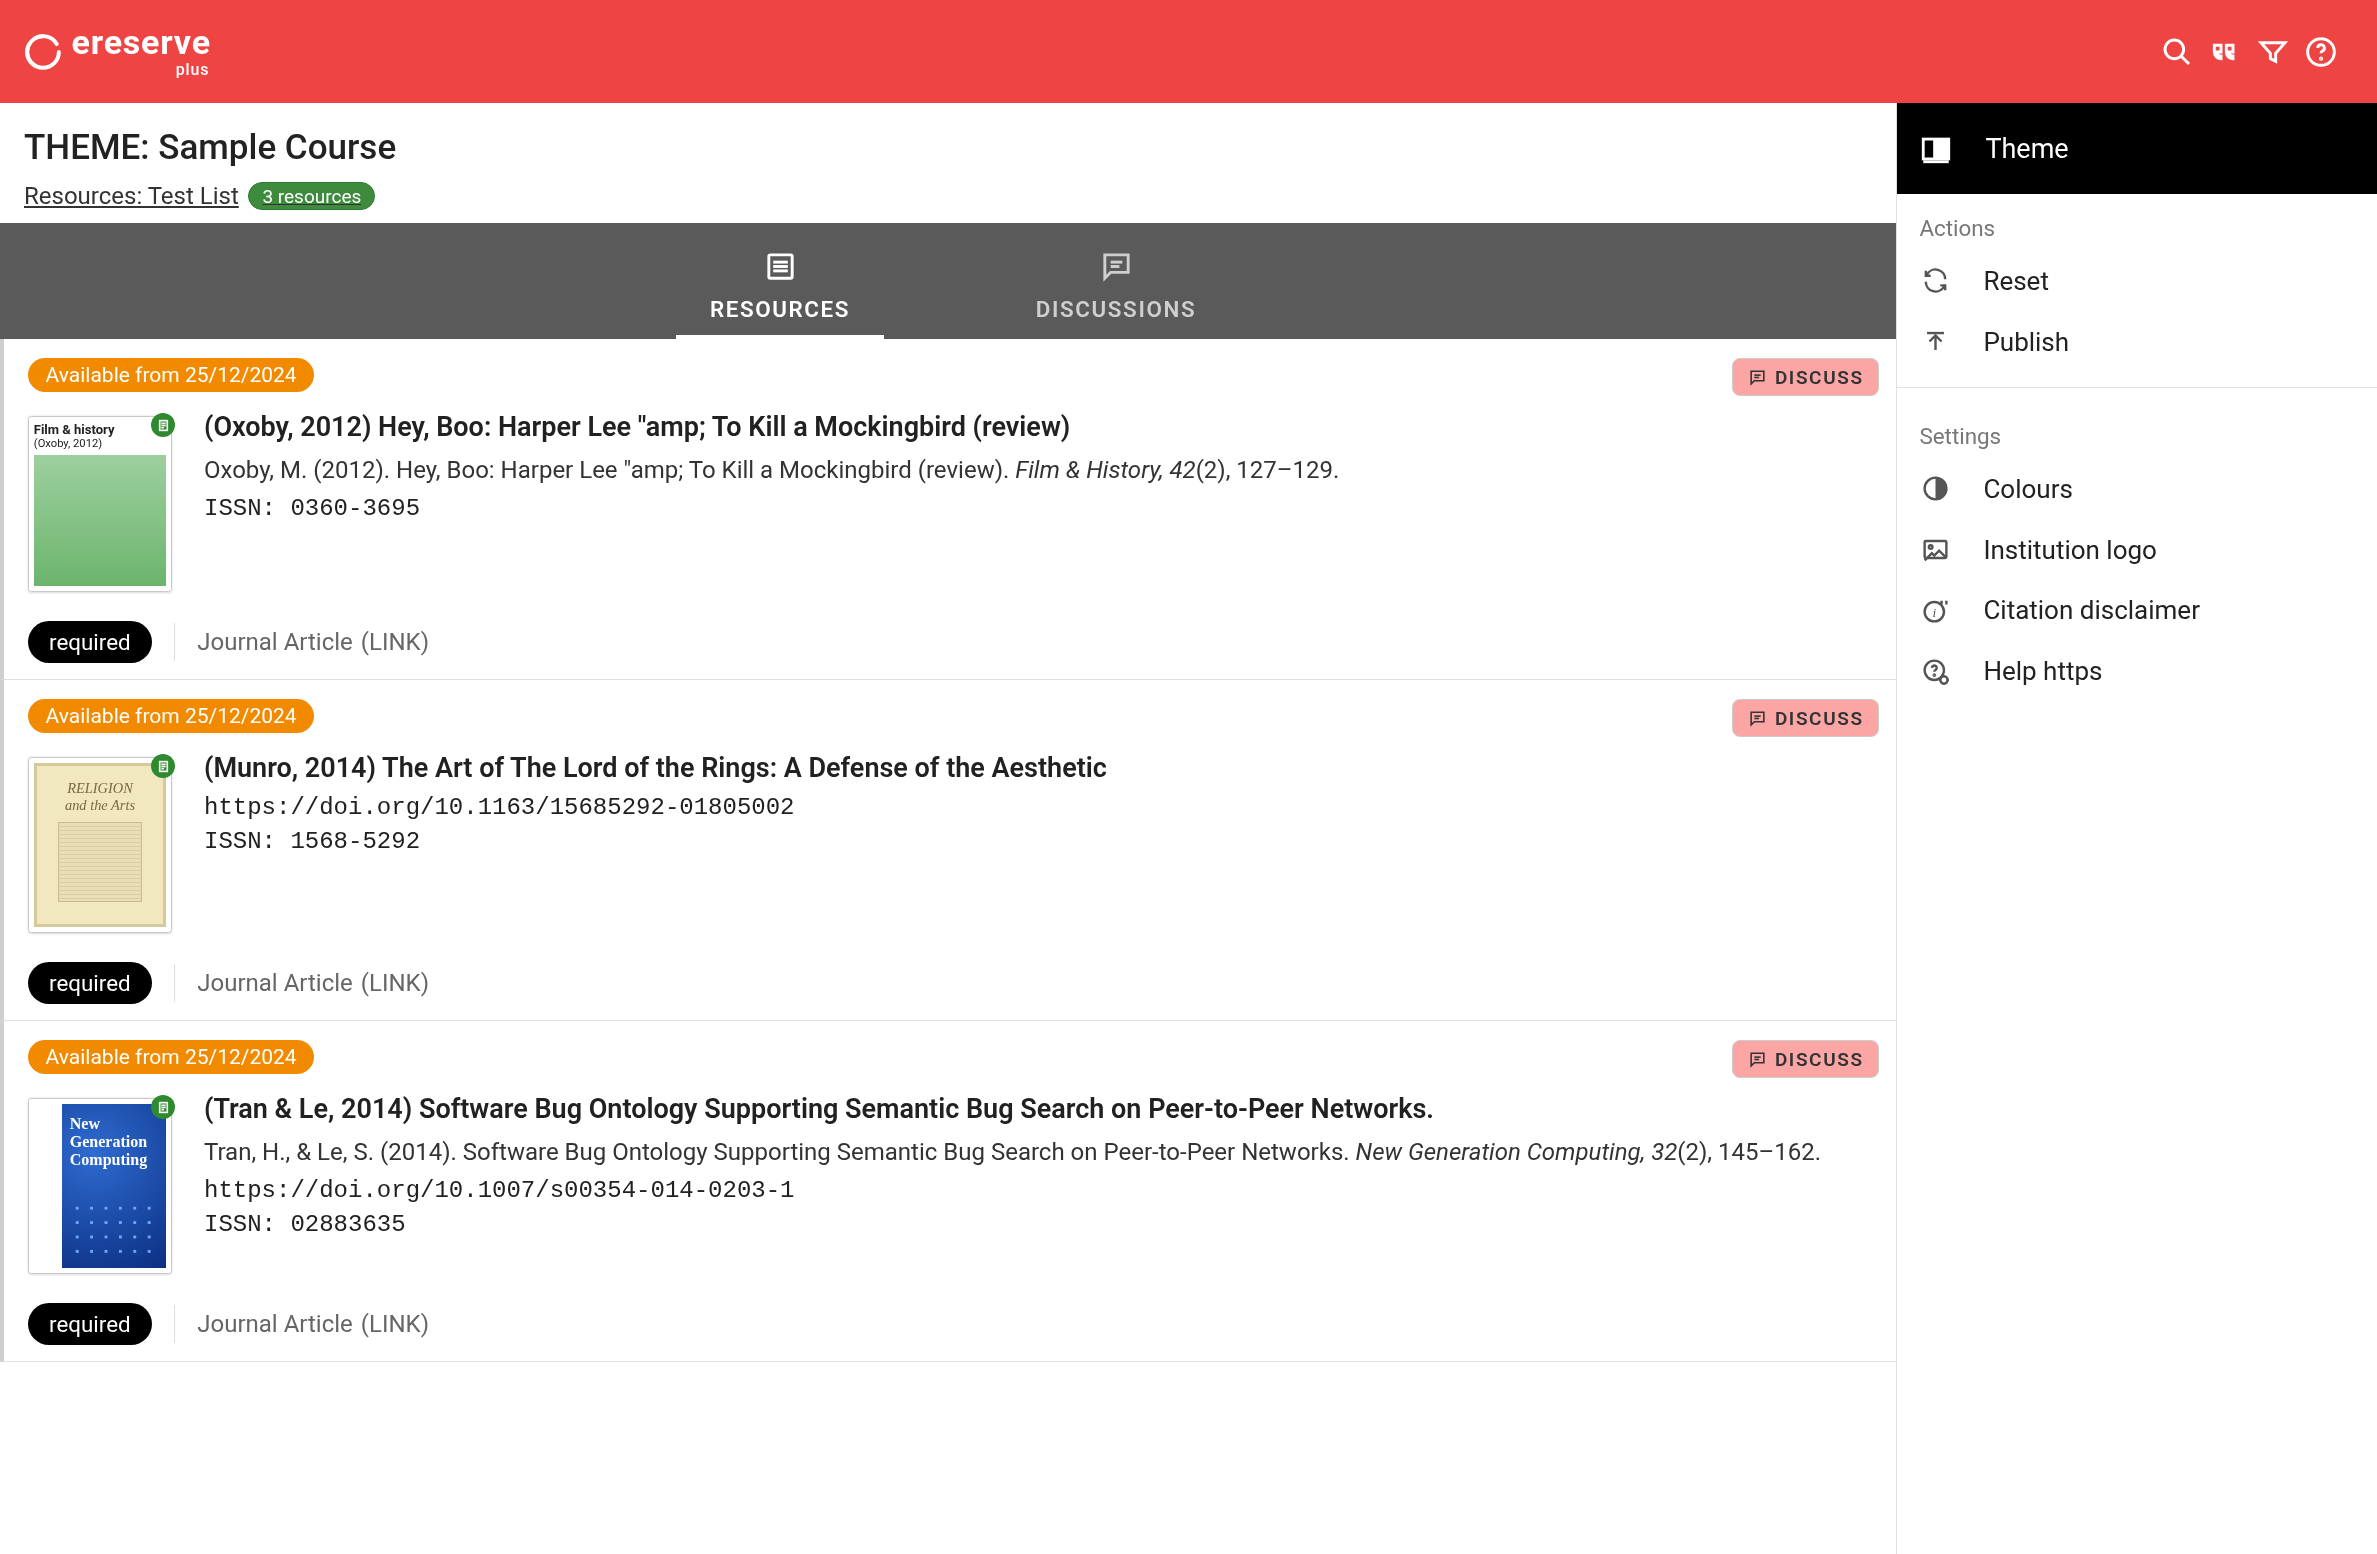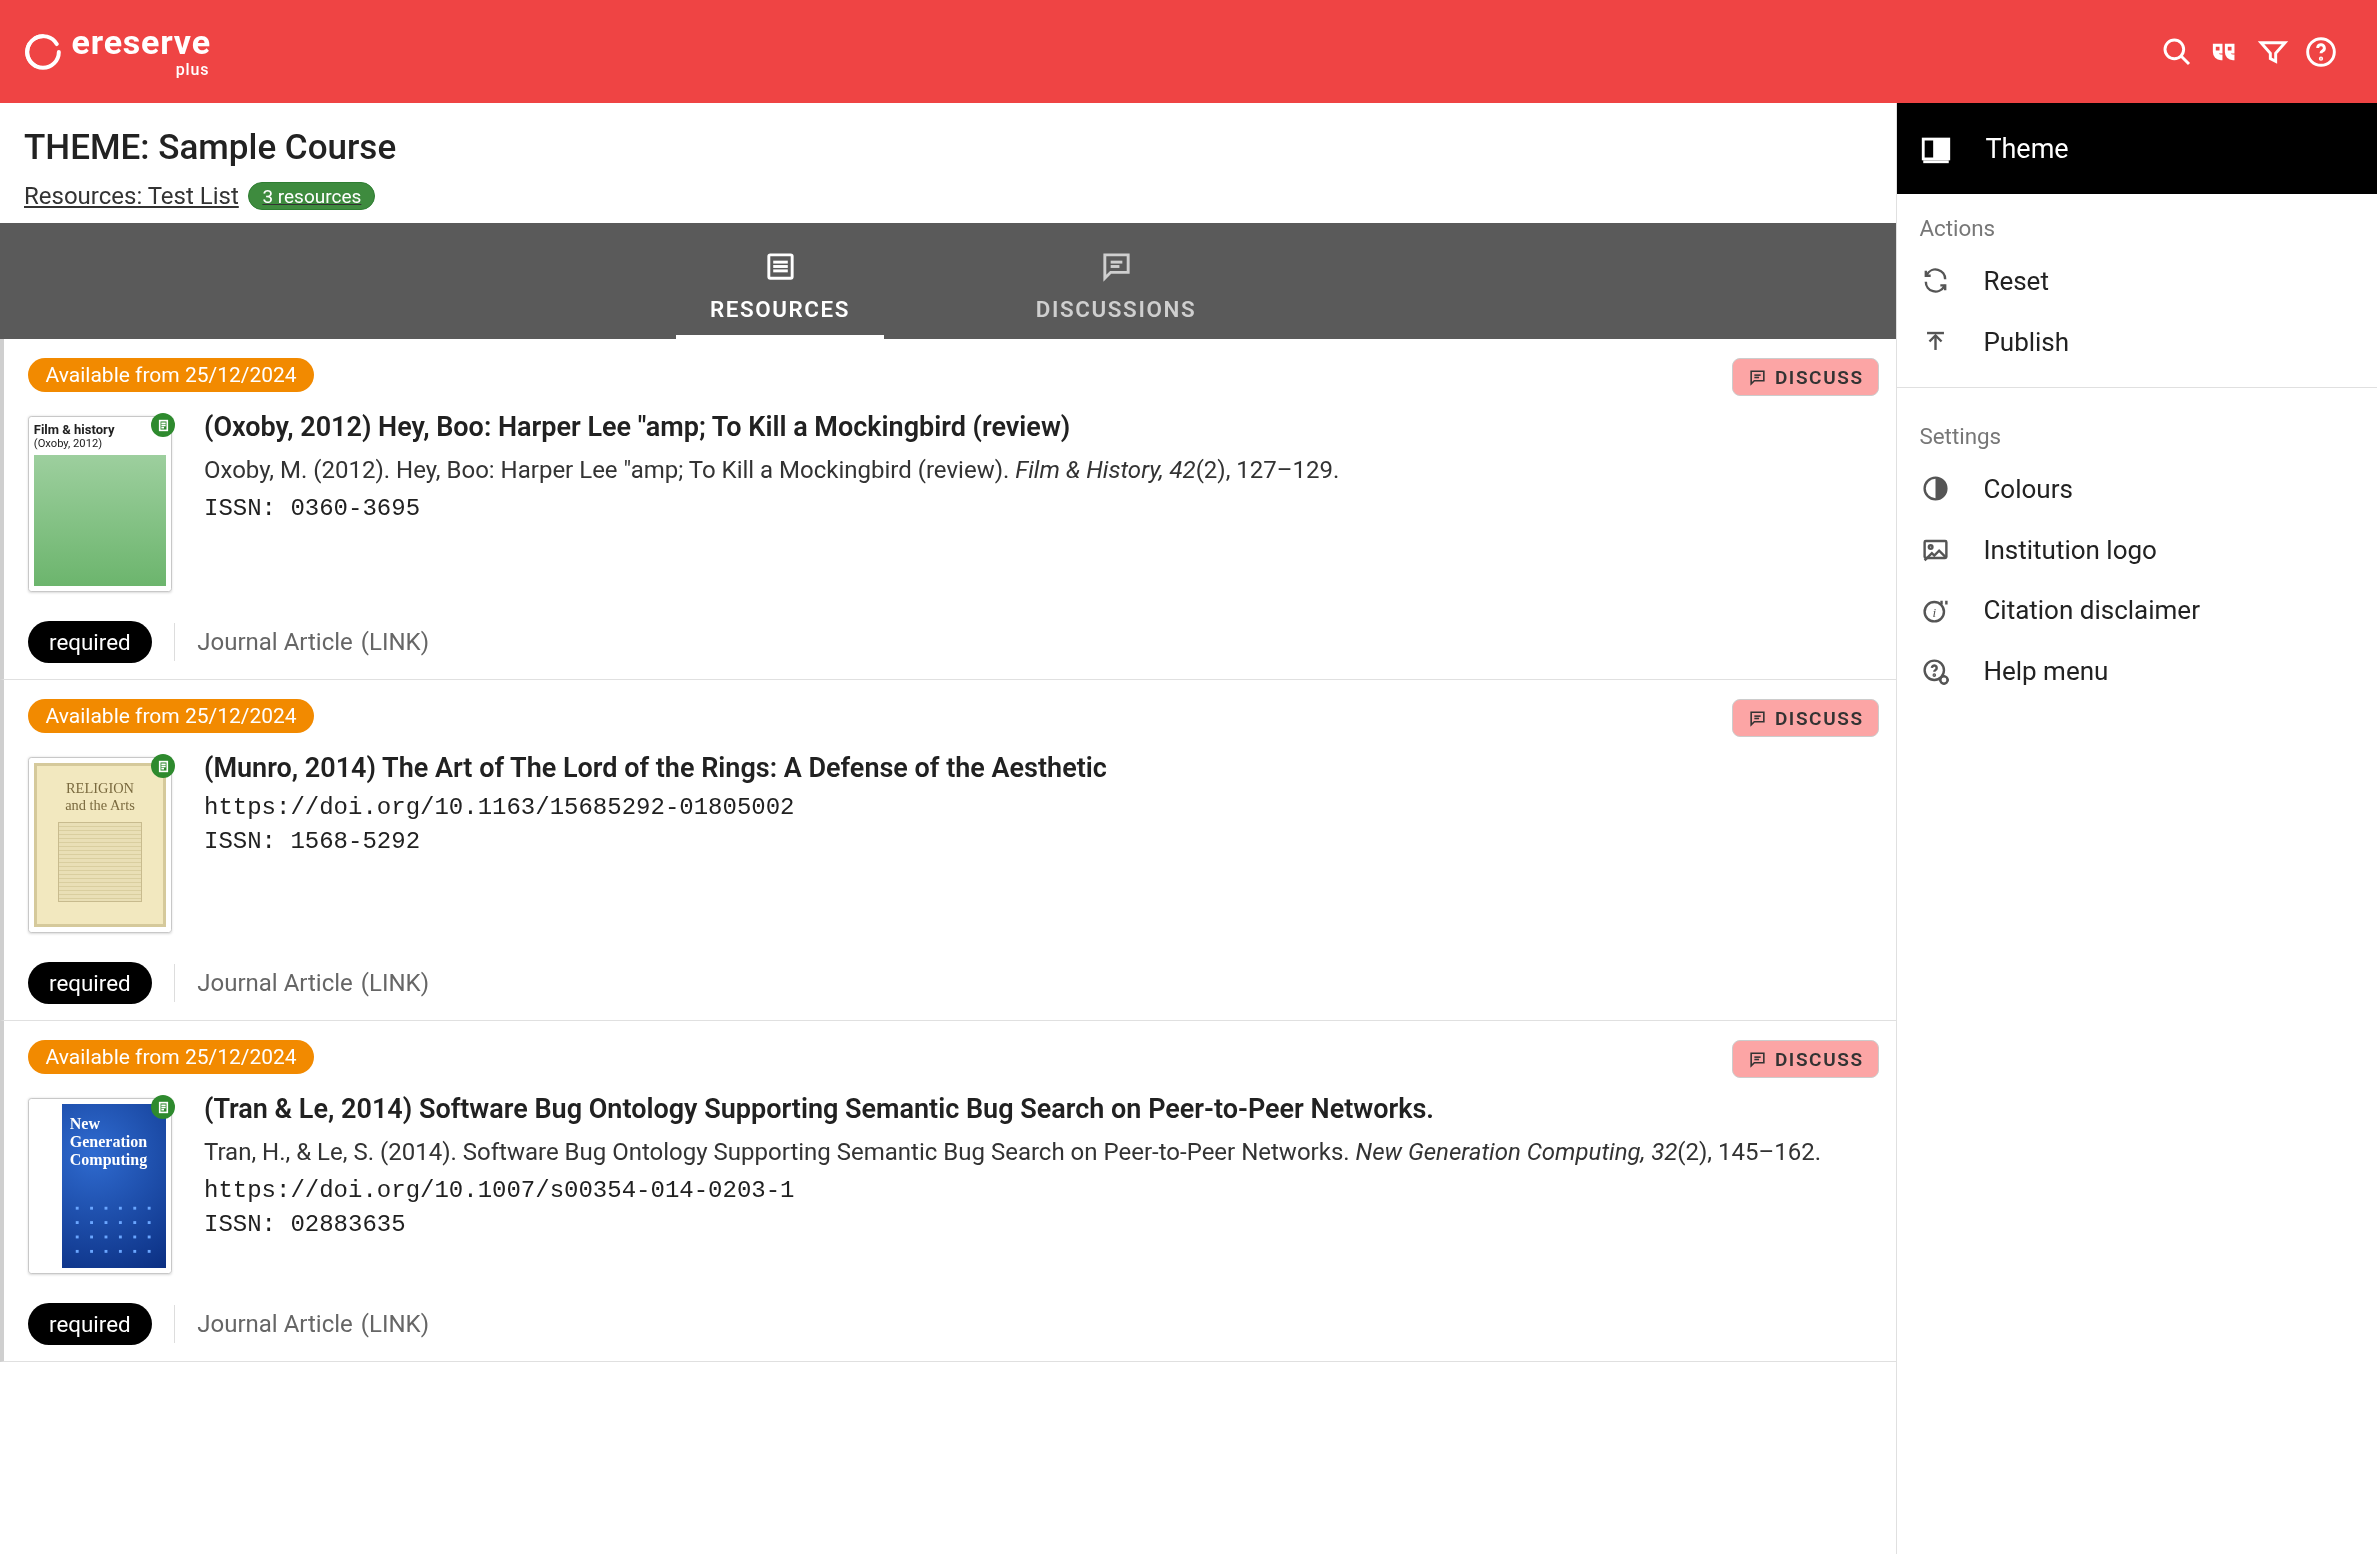--- a/index.html
+++ b/index.html
@@ -218,21 +218,21 @@
             <svg width="19" height="19" viewBox="0 0 24 24" fill="none" stroke-width="2">
               <path d="M4 4h16v12H8l-4 4V4z"></path>
               <line x1="8" y1="9" x2="16" y2="9"></line>
               <line x1="8" y1="12" x2="14" y2="12"></line>
             </svg>
             <span>DISCUSS</span>
           </div>
           <div class="card-body">
             <div class="thumb-wrap">
               <div class="thumb">
-                <div class="thumb-inner cov-cream" style="padding: 14.4px 4.8px;">
+                <div class="thumb-inner cov-cream" style="padding: 14.4px 4.8px; font-style: italic;">
                   <div class="ct" style="font-variant:small-caps">RELIGION</div>
                   <div class="ct">and the Arts</div>
                   <div style="flex:1;border:0.8px solid #c8bb8e;margin:8px 16px;background:repeating-linear-gradient(#e9dfb6,#e9dfb6 3.2px,#d9ce9f 3.2px,#d9ce9f 4px)"></div>
                 </div>
               </div>
               <div class="doc-badge">
                 <svg width="13" height="13" viewBox="0 0 24 24" fill="none" stroke-width="3">
                   <rect x="5" y="3" width="14" height="18"></rect>
                   <line x1="8" y1="8" x2="16" y2="8"></line>
                   <line x1="8" y1="12" x2="16" y2="12"></line>
@@ -369,18 +369,18 @@
               <circle cx="11" cy="11" r="8"></circle>
               <path d="M9 9a2 2 0 1 1 3 1.8c-.7.4-1 .8-1 1.5"></path>
               <circle cx="11" cy="15" r=".5" fill="#555"></circle>
               <circle cx="19" cy="19" r="3"></circle>
               <line x1="19" y1="15" x2="19" y2="16"></line>
               <line x1="19" y1="22" x2="19" y2="23"></line>
               <line x1="15" y1="19" x2="16" y2="19"></line>
               <line x1="22" y1="19" x2="23" y2="19"></line>
             </svg>
           </span>
-          <span>Help menu</span>
+          <span>Help https</span>
         </div>
       </div>
   </div>
 </div>
 
 
 </body></html>

